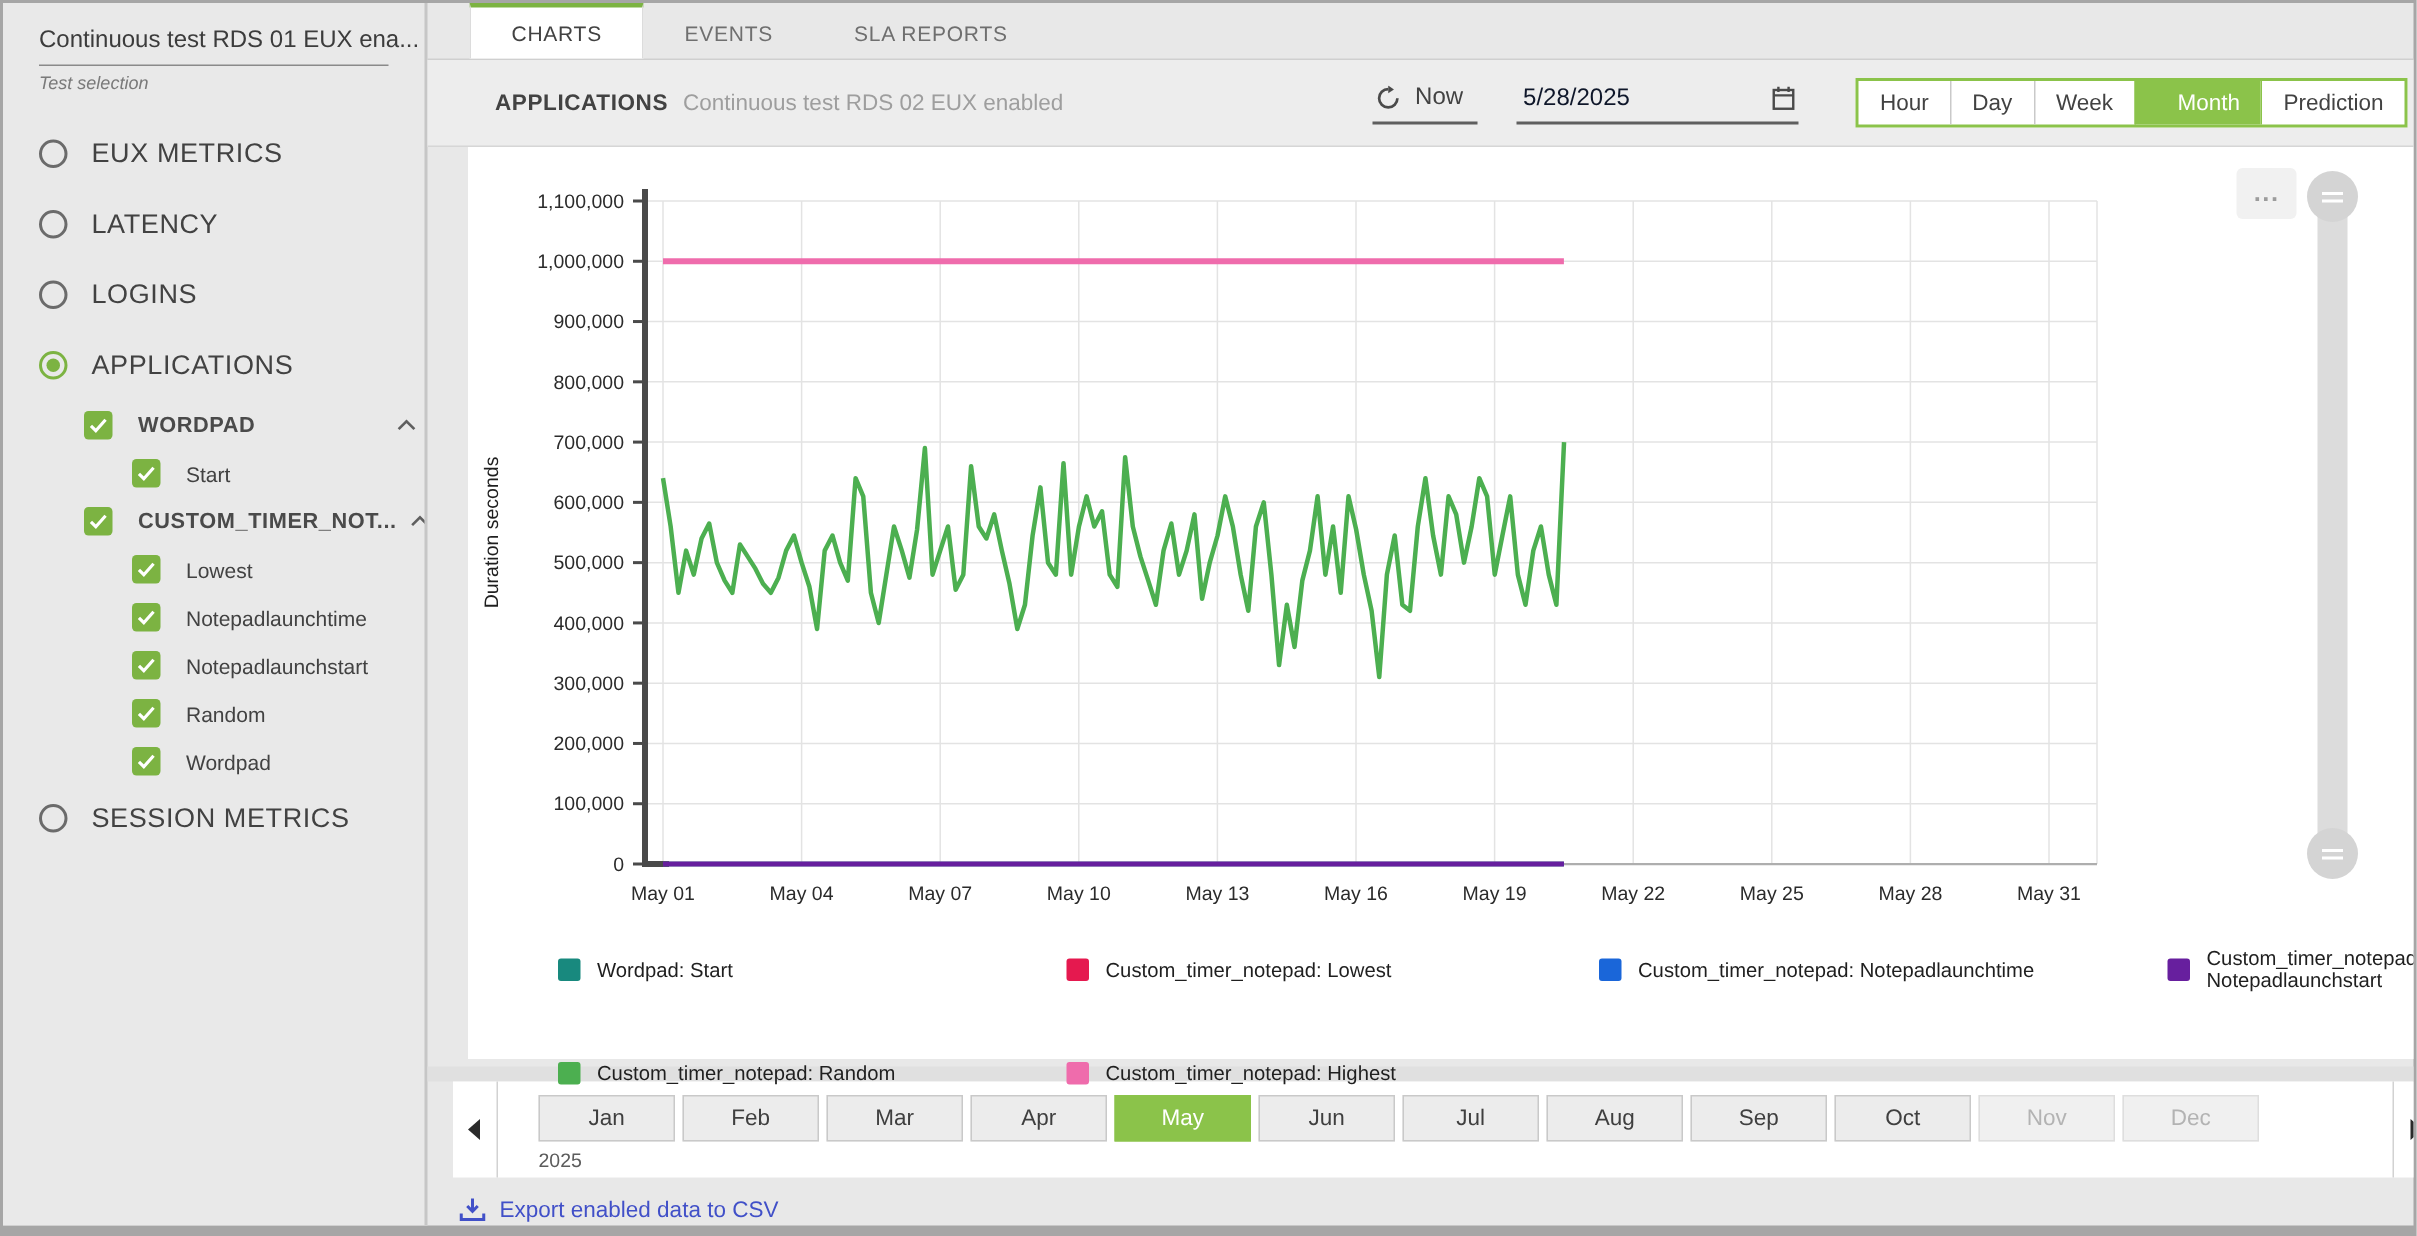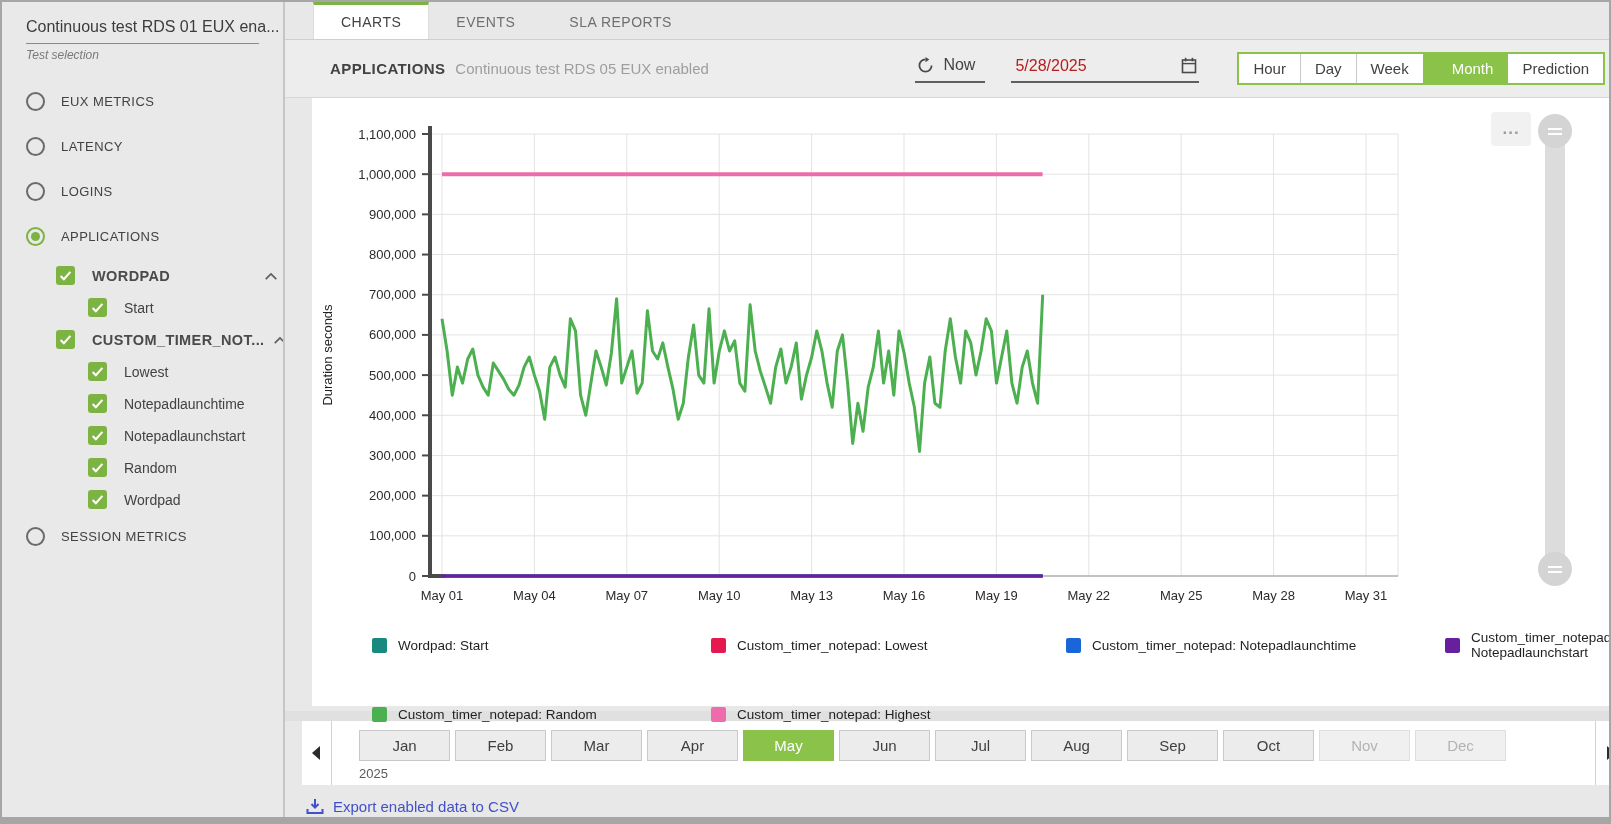--- a/index.html
+++ b/index.html
@@ -16,21 +16,21 @@
   .test-select-value { font-size:16px; color:#3c3c3c; white-space:nowrap; }
   .test-select-label { font-size:12px; font-style:italic; color:#7a7a7a; margin-top:4px; }
 
   .metric-groups { margin-top:30px; }
   .radio-row { display:flex; align-items:center; margin-bottom:26px; cursor:pointer; }
   .radio { width:19px; height:19px; border-radius:50%; border:2px solid #6b6b6b; position:relative;
            flex:none; background:transparent; }
   .radio.selected { border-color:#7cb342; }
   .radio.selected::after { content:""; position:absolute; left:3px; top:3px; width:9px; height:9px;
                            border-radius:50%; background:#7cb342; }
-  .radio-label { margin-left:16px; font-size:13px; color:#424242; letter-spacing:.4px; }
+  .radio-label { margin-left:16px; font-size:18px; color:#424242; letter-spacing:.4px; }
 
   .apps-block { margin:-6px 0 18px 0; }
   .chk-row { display:flex; align-items:center; margin:0 0 13px 30px; cursor:pointer; }
   .chk-row.sub { margin-left:62px; }
   .chk-row.parent { width:222px; }
   .checkbox { width:19px; height:19px; border-radius:3px; background:#7cb342; flex:none;
               display:flex; align-items:center; justify-content:center; }
   .chk-label { margin-left:17px; font-size:14px; color:#424242; white-space:nowrap; }
   .chk-row.parent .chk-label { font-size:14.5px; letter-spacing:.4px; font-weight:bold; color:#4a4a4a; }
   .chk-spacer { flex:1; }
@@ -45,21 +45,21 @@
                 border-right:1px solid #dcdcdc; color:#424242; }
 
   .header-band { height:58px; background:#ededed; border-bottom:1px solid #d6d6d6;
                  display:flex; align-items:center; padding:0 20px 0 45px; }
   .hdr-title { font-size:15px; font-weight:bold; color:#424242; letter-spacing:.4px; }
   .hdr-subtitle { font-size:15px; color:#9e9e9e; margin-left:10px; }
   .hdr-controls { margin-left:auto; display:flex; align-items:center; gap:26px; }
   .now-btn { display:flex; align-items:center; gap:9px; font-size:16px; color:#424242;
              border-bottom:2px solid #5f5f5f; padding:2px 10px 7px 2px; cursor:pointer; }
   .date-field { width:188px; display:flex; align-items:center; justify-content:space-between;
-                border-bottom:2px solid #5f5f5f; padding:2px 2px 6px 4px; font-size:16px; color:#b91c1c; cursor:text; }
+                border-bottom:2px solid #5f5f5f; padding:2px 2px 6px 4px; font-size:16px; color:#0f172a; cursor:text; }
   .range-group { display:flex; border:2px solid #8bc34a; background:#fff;margin-left:12px; }
   .range-btn { padding:6px 14px; font-size:15px; color:#424242; cursor:pointer; border-left:1px solid #c9c9c9; }
   .range-btn:first-child { border-left:none; }
   .range-btn.active { background:#8bc34a; color:#fff; border-left-color:#8bc34a;padding-left:28px; }
   .range-btn.active + .range-btn { border-left-color:#8bc34a; }
 
   
   .chart-card { margin:0 10px 0 27px; height:608px; background:#fff; position:relative; padding:10px 0 0 6px; }
   svg text { font-family:"Liberation Sans", sans-serif; }
   .more-btn { position:absolute; top:14px; right:84px; width:40px; height:34px; background:#f1f1f1;
@@ -209,21 +209,21 @@
   <div class="main">
 
     <div class="tab-row" id="tab-row">
         <div class="tab active">CHARTS</div>
         <div class="tab">EVENTS</div>
         <div class="tab">SLA REPORTS</div>
       </div>
 
     <div class="header-band">
       <span class="hdr-title">APPLICATIONS</span>
-      <span class="hdr-subtitle">Continuous test RDS 05 EUX enabled</span>
+      <span class="hdr-subtitle">Continuous test RDS 02 EUX enabled</span>
       <div class="hdr-controls">
         <div class="now-btn">
           <svg width="17" height="17" viewBox="0 0 17 17">
             <path d="M8.5 2.4 a6.1 6.1 0 1 0 6.1 6.1" fill="none" stroke="#4a4a4a" stroke-width="1.8"></path>
             <polygon points="8.5,0 8.5,5.2 12.3,2.6" fill="#4a4a4a"></polygon>
           </svg>
           <span>Now</span>
         </div>
         <div class="date-field">
           <span>5/28/2025</span>

